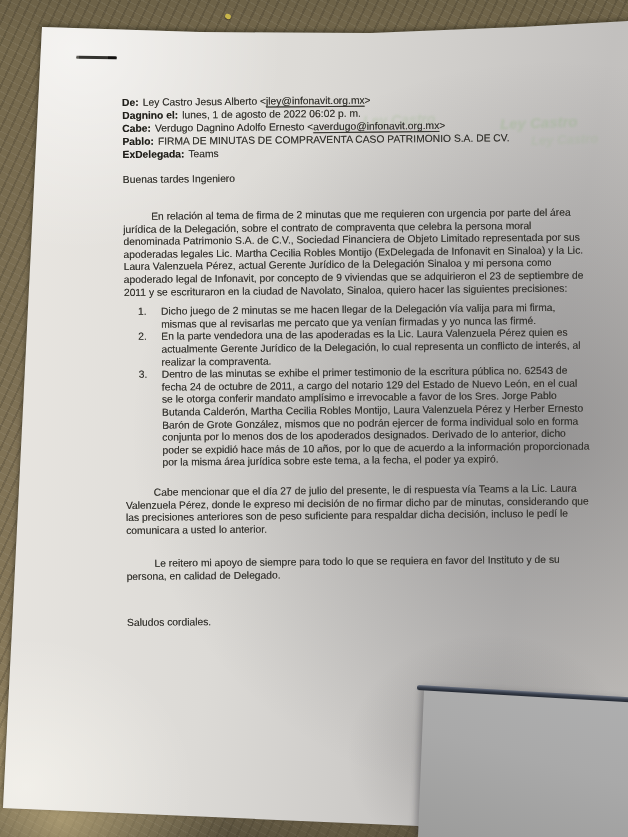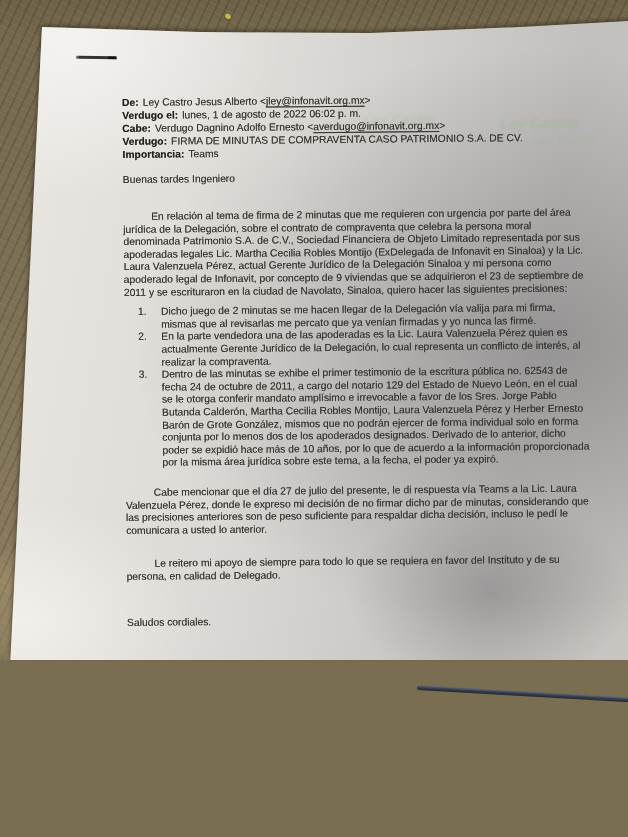--- a/index.html
+++ b/index.html
@@ -1,21 +1,21 @@
 <!DOCTYPE html>
 <html><head>
 <meta charset="utf-8">
 <style>
   html,body{margin:0;padding:0;}
   body{
     width:628px;height:837px;overflow:hidden;position:relative;
     font-family:"Liberation Sans",sans-serif;
     background:#7a6e52;
   }
-  #stage{position:absolute;inset:0;width:628px;height:660px;text-decoration:underline;}
+  #stage{position:absolute;inset:0;width:628px;height:837px;text-decoration:underline;}
 
   
   .desk{
     position:absolute;inset:0;
     background:
       radial-gradient(42% 26% at 10% 98%, rgba(219,198,146,.60), rgba(219,198,146,0) 62%),
       radial-gradient(50% 22% at 55% 100%, rgba(120,106,76,.45), rgba(120,106,76,0) 70%),
       repeating-linear-gradient(115deg, rgba(0,0,0,.13) 0 2px, rgba(0,0,0,0) 2px 9px),
       repeating-linear-gradient(28deg, rgba(255,255,255,.05) 0 1px, rgba(0,0,0,0) 1px 7px),
       linear-gradient(180deg,#6d6248 0%,#75694d 6%,#7d7054 45%,#8a7b5c 88%,#514a39 100%);
@@ -113,30 +113,30 @@
   <div class="watermark w2">Ley Castro</div>
   <div class="watermark w3">Ley Castro</div>
 
   <div class="content">
 
     <div class="hdr">
       <div class="hrow">
         <span class="hlabel">De:</span><span class="hval"><span>Ley Castro Jesus Alberto &lt;</span><span class="hlink">jley@infonavit.org.mx</span><span>&gt;</span></span>
       </div>
       <div class="hrow">
-        <span class="hlabel">Verdugo el:</span><span class="hval"><span>lunes, 1 de agosto de 2022 06:02 p. m.</span></span>
+        <span class="hlabel">Dagnino el:</span><span class="hval"><span>lunes, 1 de agosto de 2022 06:02 p. m.</span></span>
       </div>
       <div class="hrow">
         <span class="hlabel">Cabe:</span><span class="hval"><span>Verdugo Dagnino Adolfo Ernesto &lt;</span><span class="hlink">averdugo@infonavit.org.mx</span><span>&gt;</span></span>
       </div>
       <div class="hrow">
-        <span class="hlabel">Verdugo:</span><span class="hval"><span>FIRMA DE MINUTAS DE COMPRAVENTA CASO PATRIMONIO S.A. DE CV.</span></span>
+        <span class="hlabel">Pablo:</span><span class="hval"><span>FIRMA DE MINUTAS DE COMPRAVENTA CASO PATRIMONIO S.A. DE CV.</span></span>
       </div>
       <div class="hrow">
-        <span class="hlabel">Importancia:</span><span class="hval"><span>Teams</span></span>
+        <span class="hlabel">ExDelegada:</span><span class="hval"><span>Teams</span></span>
       </div>
     </div>
 
     <p class="greeting">Buenas tardes Ingeniero</p>
 
     <p class="para indent p-intro">En relación al tema de firma de 2 minutas que me requieren con urgencia por parte del área jurídica de la Delegación, sobre el contrato de compraventa que celebra la persona moral denominada Patrimonio S.A. de C.V., Sociedad Financiera de Objeto Limitado representada por sus apoderadas legales Lic. Martha Cecilia Robles Montijo (ExDelegada de Infonavit en Sinaloa) y la Lic. Laura Valenzuela Pérez, actual Gerente Jurídico de la Delegación Sinaloa y mi persona como apoderado legal de Infonavit, por concepto de 9 viviendas que se adquirieron el 23 de septiembre de 2011 y se escrituraron en la ciudad de Navolato, Sinaloa, quiero hacer las siguientes precisiones:</p>
 
     <div class="nlist">
       <div class="li">
         <span class="num">1.</span>

